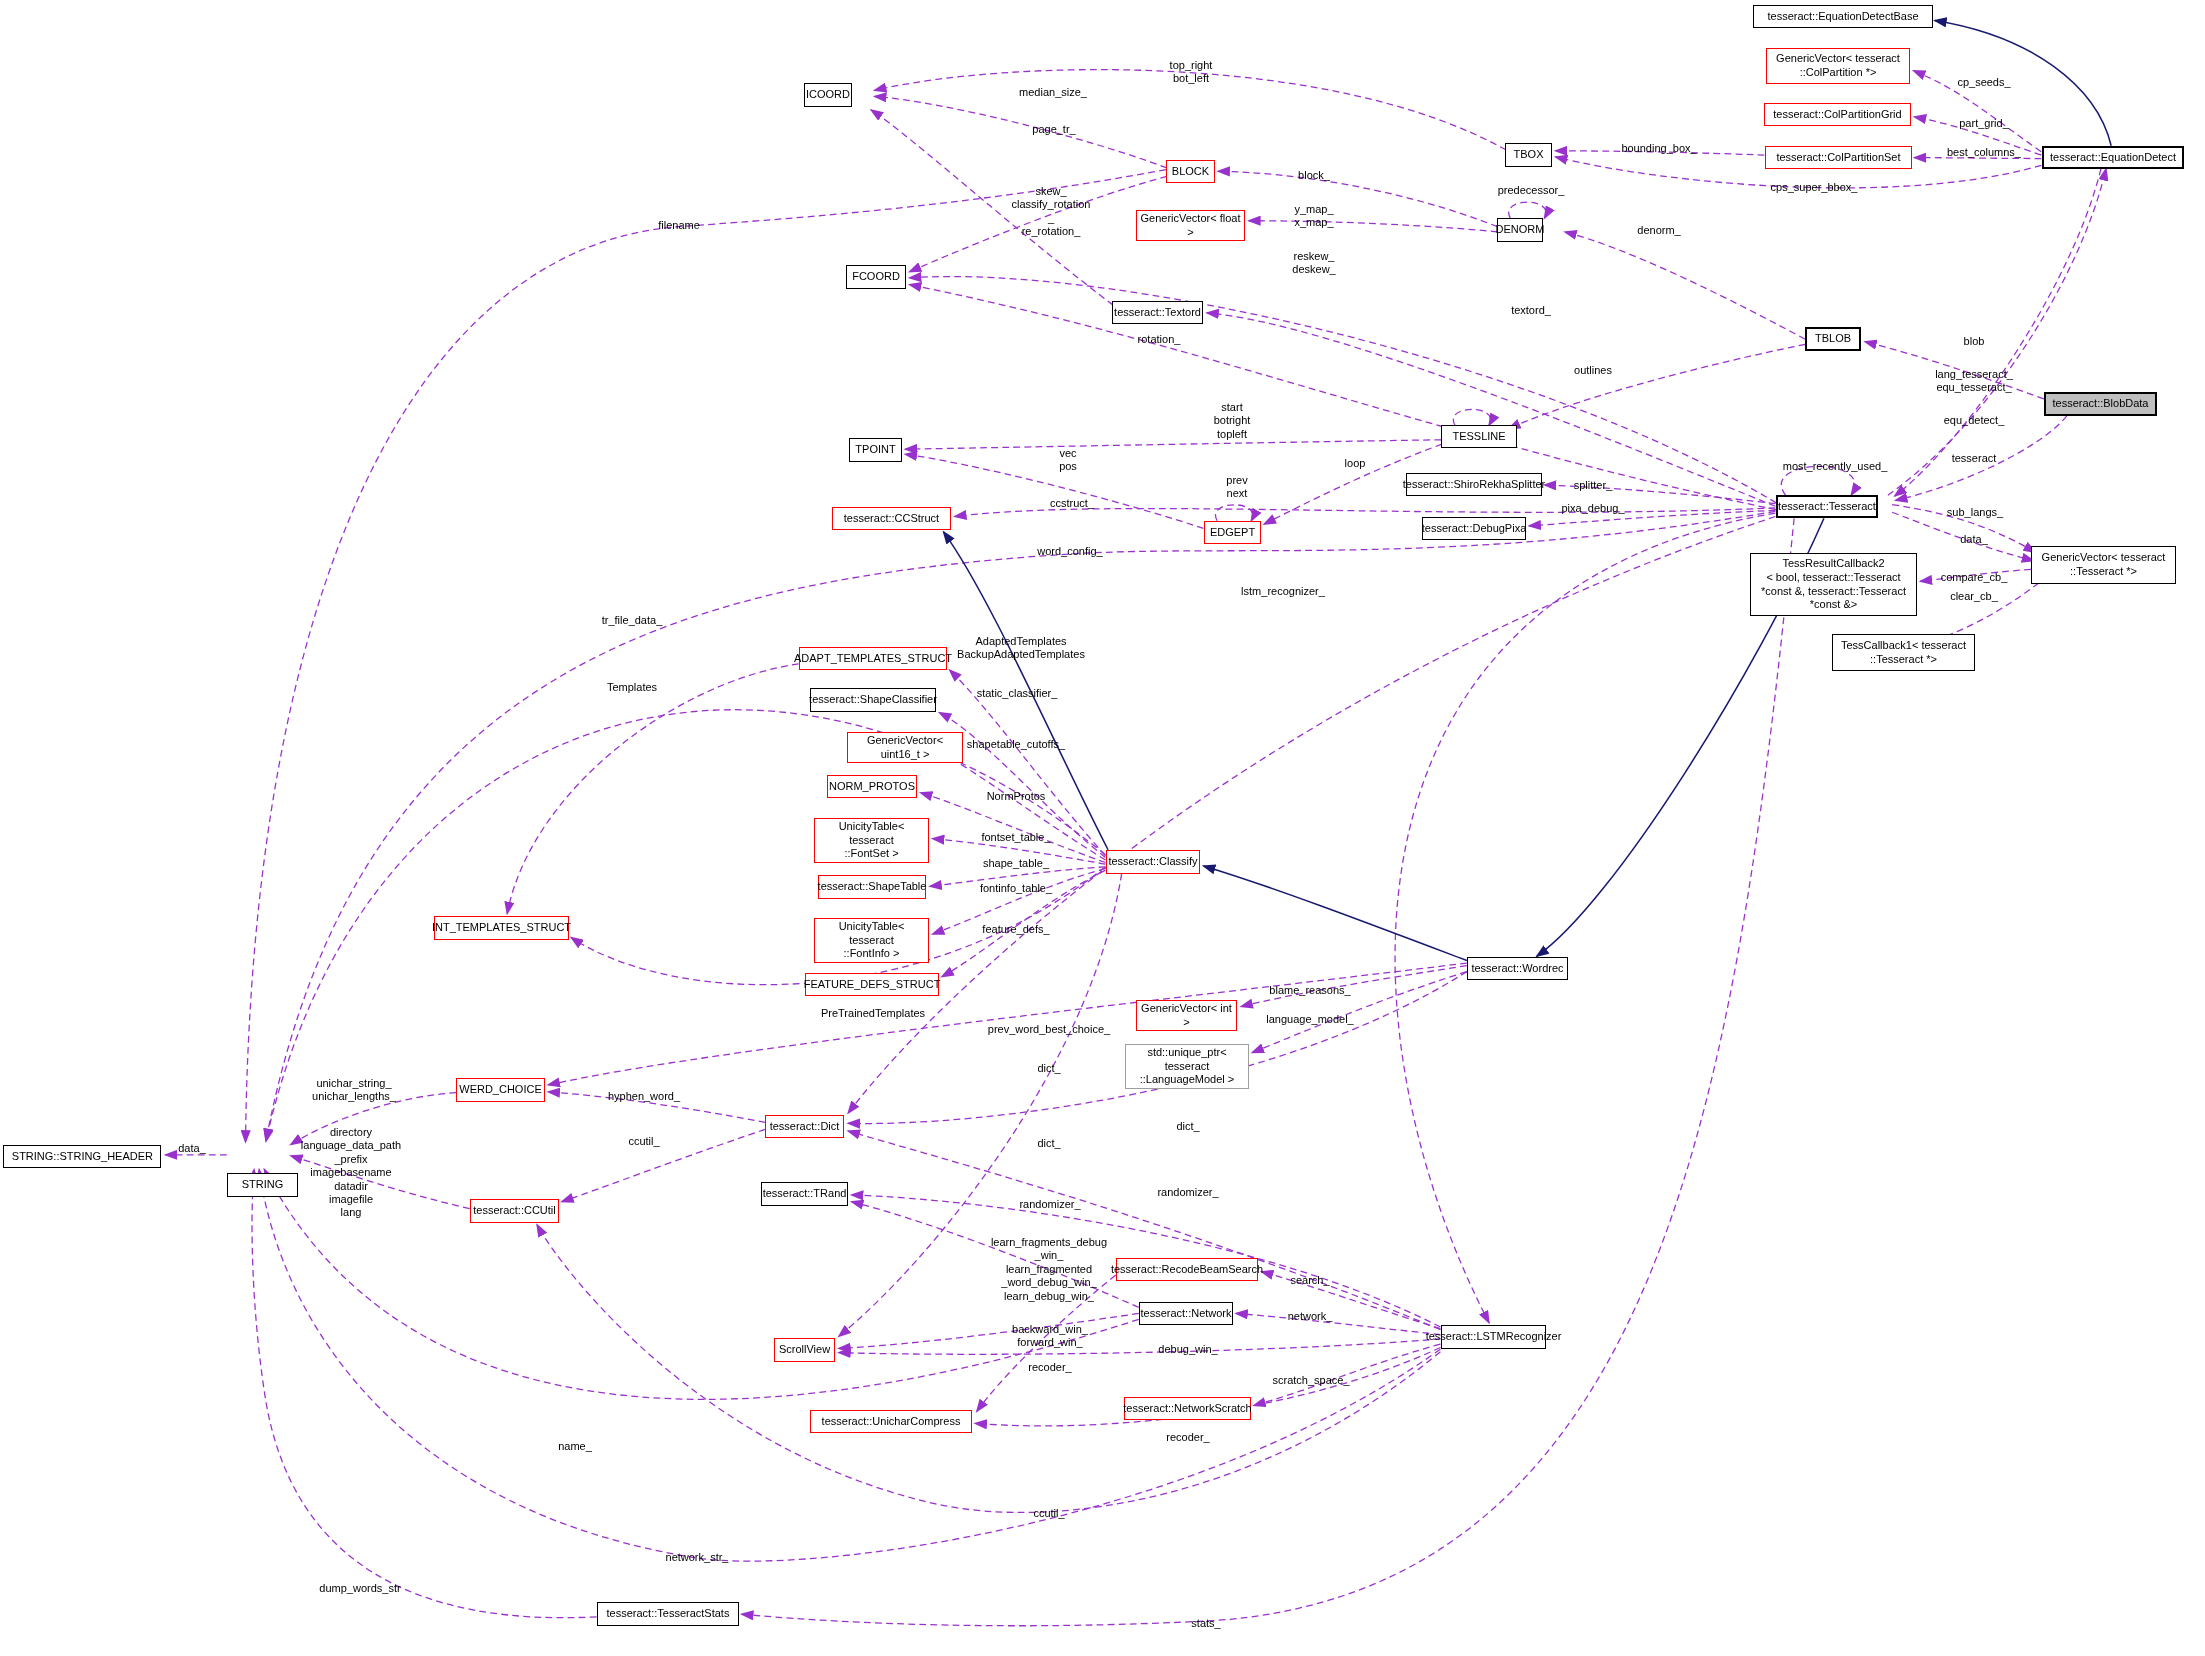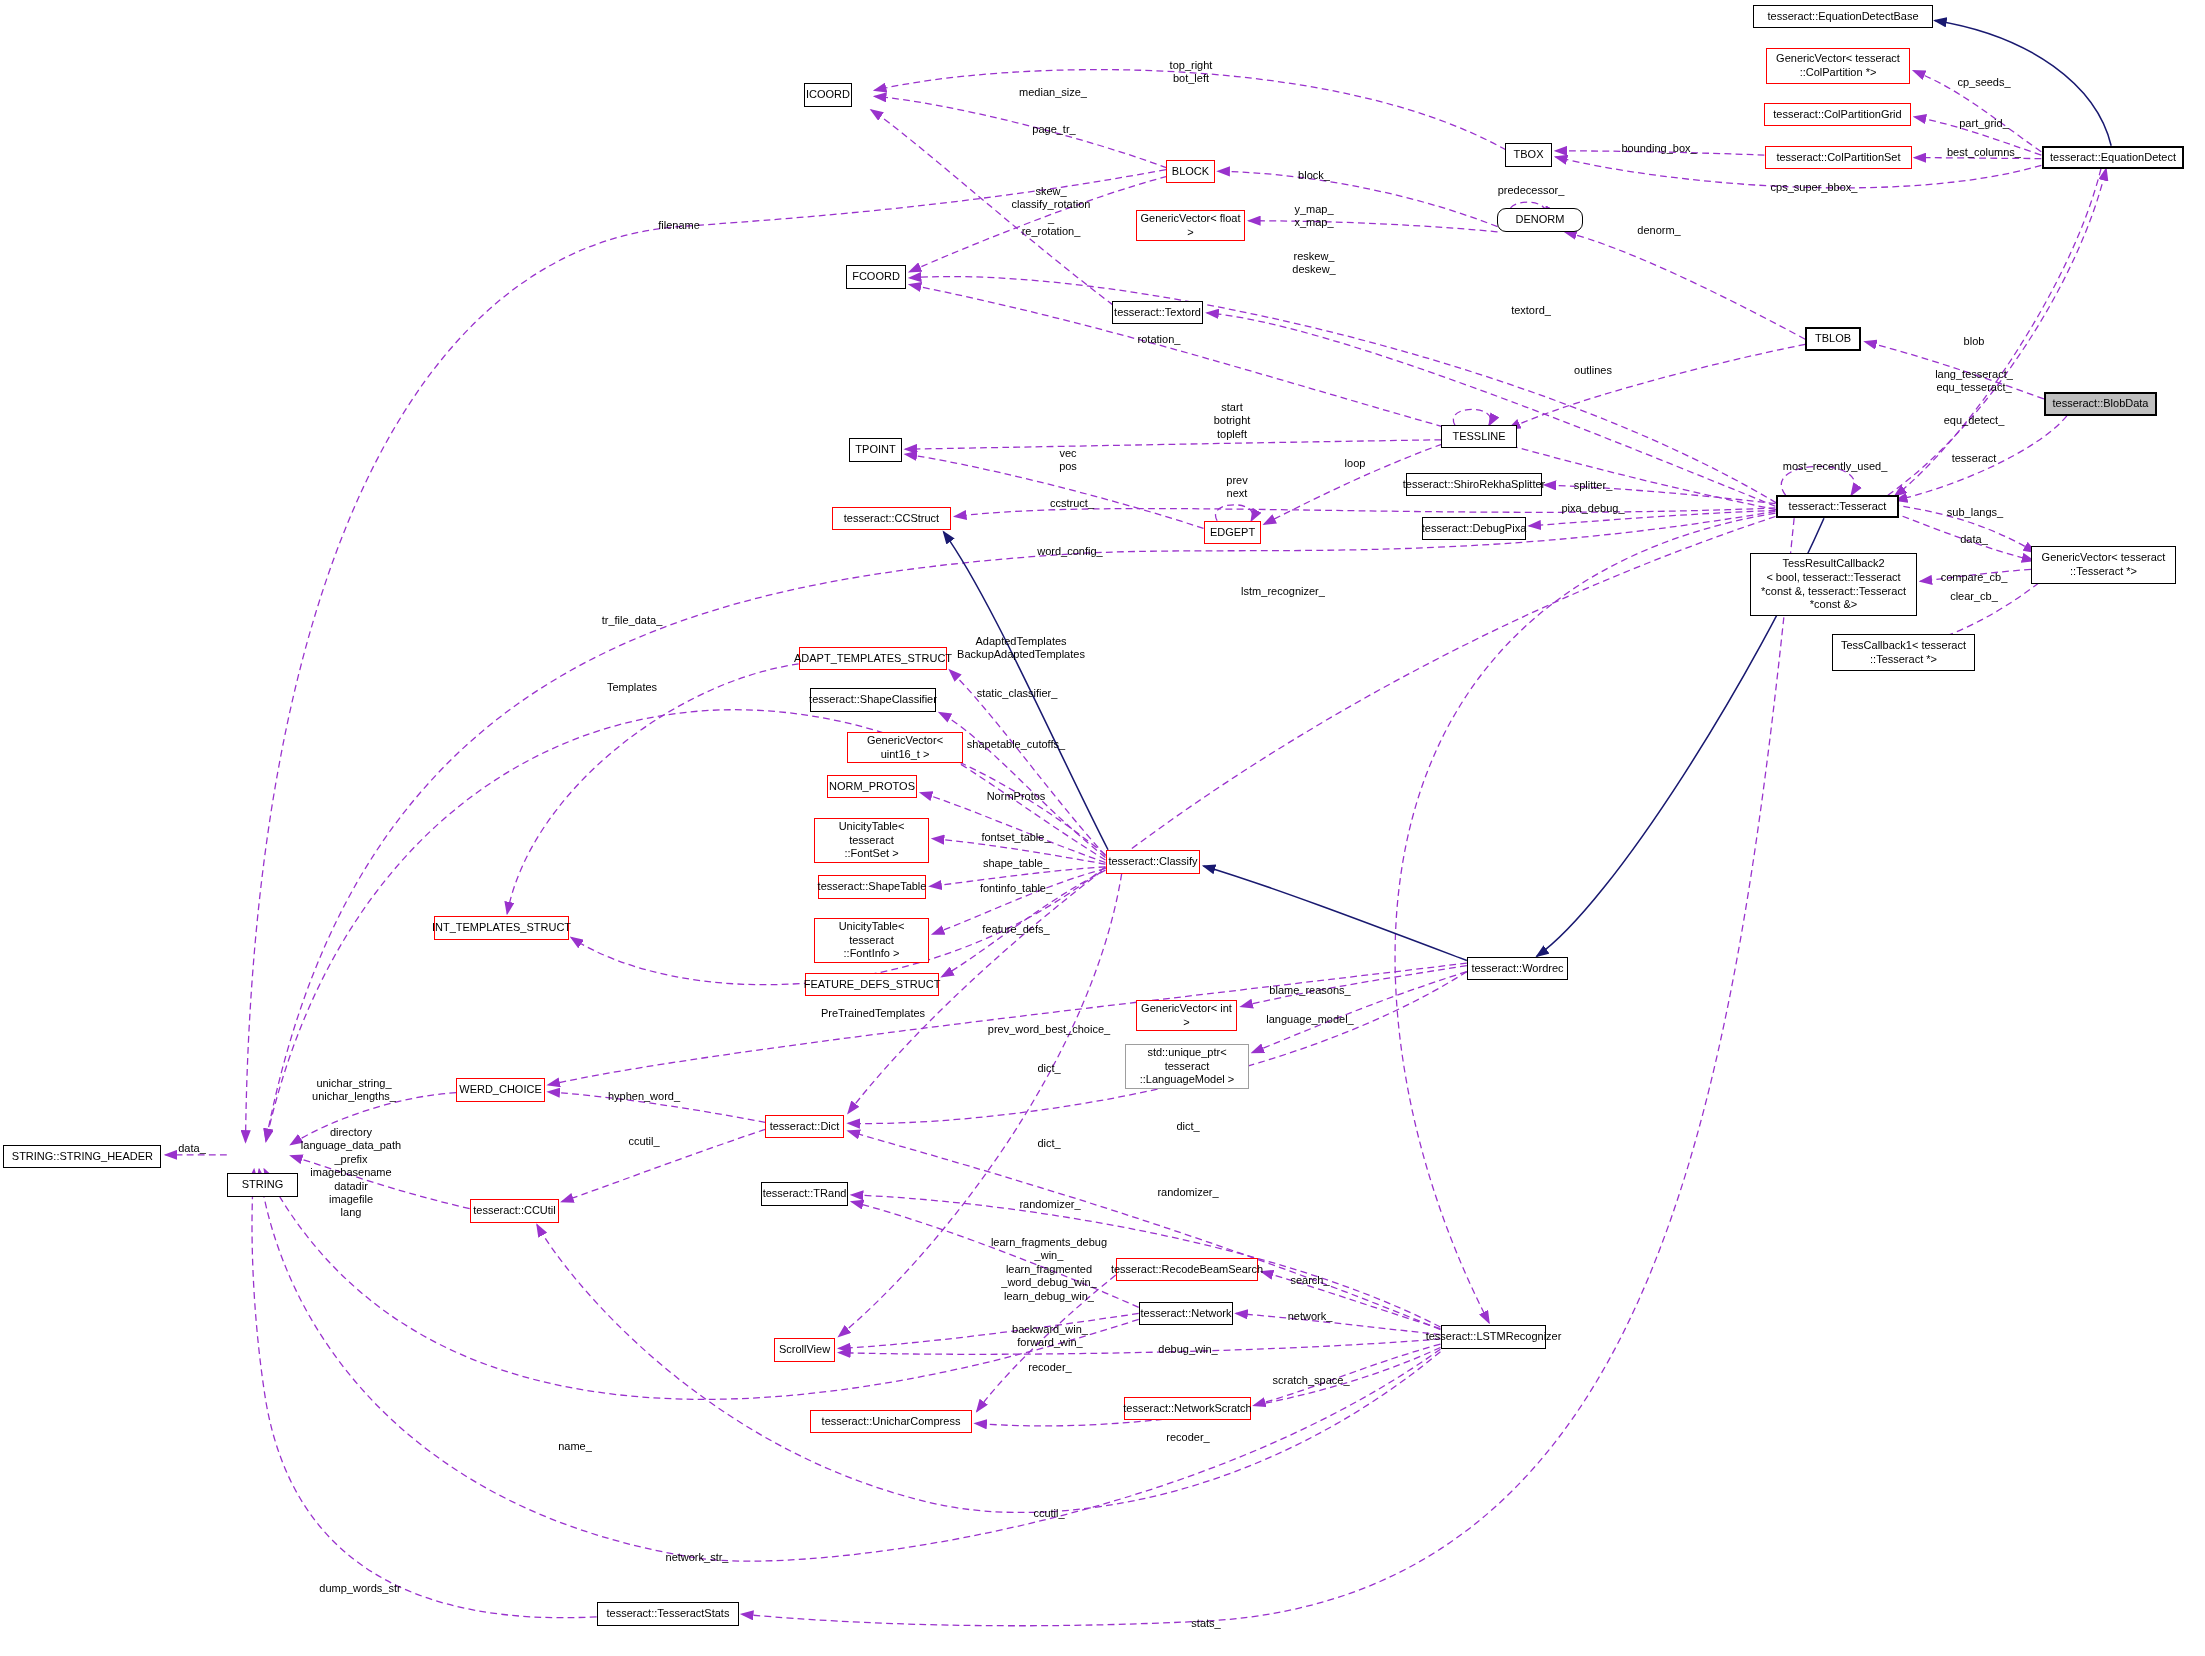--- a/index.html
+++ b/index.html
@@ -217,30 +217,30 @@
       <div class="node r" style="left: 1766px; top: 48px; width: 144px; min-height: 36px;">GenericVector&lt; tesseract
 ::ColPartition *&gt;</div>
       <div class="node r" style="left: 1764px; top: 103px; width: 147px; min-height: 23px;">tesseract::ColPartitionGrid</div>
       <div class="node r" style="left: 1765px; top: 146px; width: 147px; min-height: 23px;">tesseract::ColPartitionSet</div>
       <div class="node K" style="left: 2042px; top: 146px; width: 142px; min-height: 23px;">tesseract::EquationDetect</div>
       <div class="node k" style="left: 804px; top: 83px; width: 48px; min-height: 24px;">ICOORD</div>
       <div class="node r" style="left: 1166px; top: 160px; width: 49px; min-height: 23px;">BLOCK</div>
       <div class="node r" style="left: 1136px; top: 210px; width: 109px; min-height: 23px;">GenericVector&lt; float &gt;</div>
       <div class="node k" style="left: 846px; top: 265px; width: 60px; min-height: 24px;">FCOORD</div>
       <div class="node k" style="left: 1505px; top: 143px; width: 47px; min-height: 24px;">TBOX</div>
-      <div class="node k" style="left: 1497px; top: 208px; width: 86px; min-height: 24px; border-radius: 9px;">DENORM</div>
+      <div class="node k" style="left: 1497px; top: 218px; width: 46px; min-height: 24px;">DENORM</div>
       <div class="node k" style="left: 1112px; top: 301px; width: 91px; min-height: 23px;">tesseract::Textord</div>
       <div class="node K" style="left: 1805px; top: 327px; width: 56px; min-height: 24px;">TBLOB</div>
       <div class="node m" style="left: 2044px; top: 392px; width: 113px; min-height: 24px;">tesseract::BlobData</div>
       <div class="node k" style="left: 849px; top: 438px; width: 53px; min-height: 24px;">TPOINT</div>
       <div class="node k" style="left: 1441px; top: 425px; width: 76px; min-height: 23px;">TESSLINE</div>
       <div class="node r" style="left: 1204px; top: 521px; width: 57px; min-height: 23px;">EDGEPT</div>
       <div class="node k" style="left: 1406px; top: 473px; width: 136px; min-height: 23px;">tesseract::ShiroRekhaSplitter</div>
       <div class="node k" style="left: 1422px; top: 517px; width: 104px; min-height: 23px;">tesseract::DebugPixa</div>
-      <div class="node K" style="left: 1776px; top: 495px; width: 123px; min-height: 23px;">tesseract::Tesseract</div>
+      <div class="node K" style="left: 1776px; top: 495px; width: 102px; min-height: 23px;">tesseract::Tesseract</div>
       <div class="node k" style="left: 2031px; top: 546px; width: 145px; min-height: 38px;">GenericVector&lt; tesseract
 ::Tesseract *&gt;</div>
       <div class="node k" style="left: 1750px; top: 553px; width: 167px; min-height: 63px;">TessResultCallback2
 &lt; bool, tesseract::Tesseract
 *const &amp;, tesseract::Tesseract
 *const &amp;&gt;</div>
       <div class="node k" style="left: 1832px; top: 634px; width: 143px; min-height: 37px;">TessCallback1&lt; tesseract
 ::Tesseract *&gt;</div>
       <div class="node r" style="left: 832px; top: 507px; width: 119px; min-height: 23px;">tesseract::CCStruct</div>
       <div class="node r" style="left: 799px; top: 647px; width: 148px; min-height: 23px;">ADAPT_TEMPLATES_STRUCT</div>

